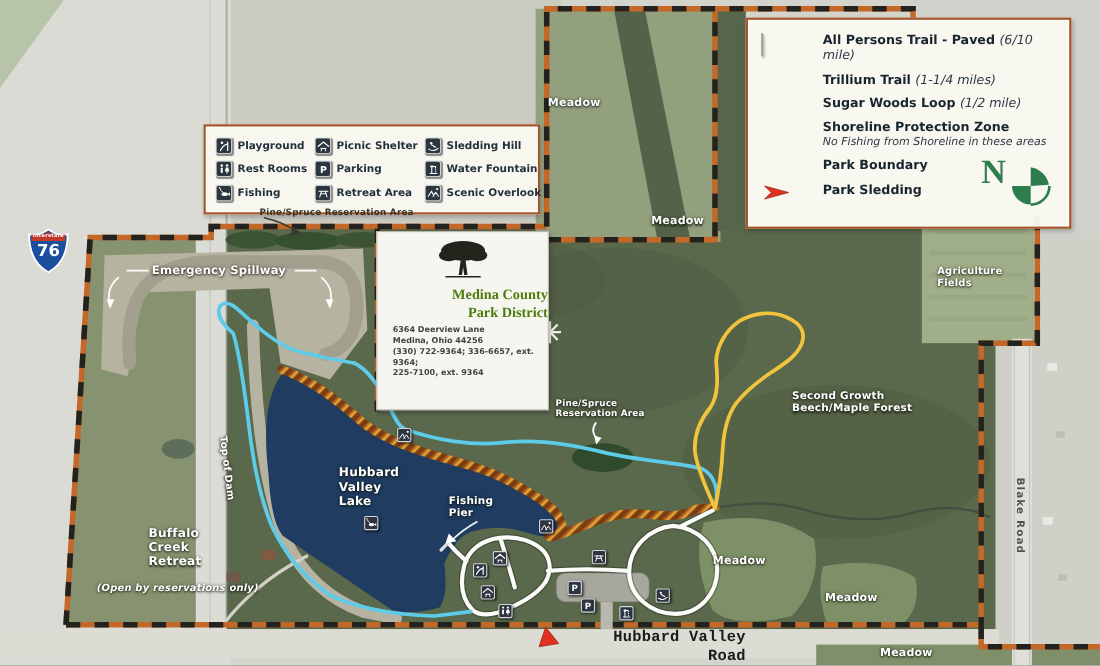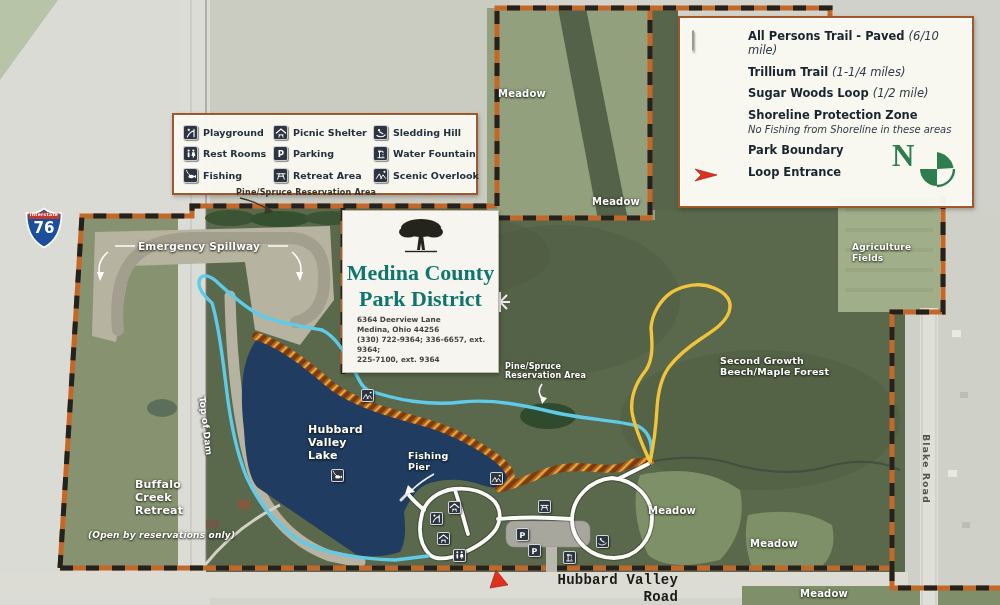--- a/index.html
+++ b/index.html
@@ -10,21 +10,21 @@
 
   
   .park-title{position:absolute;left:18px;top:22px;width:480px;
     font-family:"Liberation Serif","DejaVu Serif",serif;font-weight:bold;
     font-size:53px;line-height:.97;color:#1e5a38;letter-spacing:-1px;
     text-shadow:0 1px 0 rgba(255,255,255,.35);}
 
   
   .legend-box{position:absolute;background:rgba(249,248,241,.97);
     border:2px solid #a2562a;box-shadow:0 0 0 1px #fff inset,1px 2px 4px rgba(0,0,0,.25);}
-  .fac-legend{left:172px;top:113px;width:306px;height:82px;padding:8px 9px;
+  .fac-legend{left:185px;top:113px;width:306px;height:82px;padding:8px 9px;
     display:grid;grid-template-columns:88px 98px 112px;grid-auto-rows:1fr;gap:2px 2px;}
   .fac-item{display:flex;align-items:center;gap:5px;font-size:9.5px;font-weight:bold;color:#23303e;}
   .sq-icon{width:15px;height:15px;flex:0 0 15px;background:#2c3540;border-radius:2.5px;
     border:1px solid rgba(255,255,255,.75);box-shadow:1px 1px 1px rgba(0,0,0,.45);
     display:flex;align-items:center;justify-content:center;}
   .sq-icon svg{display:block;}
 
   .trail-legend{left:678px;top:16px;width:296px;height:192px;padding:12px 12px 8px 12px;}
   .tl-row{display:flex;align-items:flex-start;gap:10px;margin-bottom:8px;}
   .tl-sw{flex:0 0 46px;margin-top:1px;}
@@ -43,21 +43,21 @@
   .compass{position:absolute;right:16px;bottom:12px;width:64px;height:56px;}
   .compass-n{position:absolute;left:0;top:0;font-family:"Liberation Serif",serif;
     font-weight:bold;font-size:31px;color:#2e7d4f;}
   .compass svg{position:absolute;right:0;top:12px;}
 
   
   .medina{position:absolute;left:342px;top:210px;width:157px;height:163px;
     background:#f6f5ef;border:1px solid #b9b6ab;box-shadow:1px 2px 4px rgba(0,0,0,.3);
     text-align:center;padding-top:5px;}
   .medina-name{font-family:"Liberation Serif","DejaVu Serif",serif;font-weight:bold;
-    font-size:22px;line-height:1.12;color:#0f766e;margin-top:1px;}
+    font-size:13px;line-height:1.12;color:#4d7c0f;margin-top:1px;text-align:right;}
   .medina-addr{margin:4px 4px 0 14px;text-align:left;font-size:7.3px;font-weight:bold;
     color:#45433c;line-height:1.35;}
 
   
   .mlabel{position:absolute;color:#fff;font-weight:bold;text-align:left;line-height:1.18;
     letter-spacing:.2px;text-shadow:0 1px 2px rgba(15,20,10,.85),0 0 3px rgba(15,20,10,.55);}
   .mlabel-dark{color:#33342a;text-shadow:none;}
   .lbl-pine-top{left:236px;top:188px;width:160px;font-size:8px;text-align:left;}
   .lbl-spillway{left:138px;top:240px;width:125px;font-size:10.5px;}
   .lbl-lake{left:308px;top:424px;width:64px;font-size:11px;}
@@ -366,21 +366,21 @@
     <div class="tl-row">
       <span class="tl-sw"><span class="sw-boundary"></span></span>
       <span class="tl-text">Park Boundary</span>
     </div>
     <div class="tl-row">
       <span class="tl-sw">
         <svg width="28" height="16" viewBox="0 0 28 16">
             <polygon points="3,14 25,8 3,2 9,8" fill="#e0301e" stroke="#8c1d10" stroke-width="0.6"></polygon>
           </svg>
       </span>
-      <span class="tl-text">Loop Entrance</span>
+      <span class="tl-text">Park Sledding</span>
     </div>
     <div class="compass">
       <span class="compass-n">N</span>
       <svg width="38" height="38" viewBox="0 0 38 38">
         <path d="M19,19 L19,36 A17,17 0 0 1 2,19 Z" fill="#2e7d4f"></path>
         <path d="M19,36 A17,17 0 0 0 36,19" stroke="#2e7d4f" stroke-width="2.4" fill="none"></path>
         <path d="M19,19 L19,2 C29,4 34.5,11 35.5,18 Z" fill="#2e7d4f"></path>
       </svg>
     </div>
   </div>

